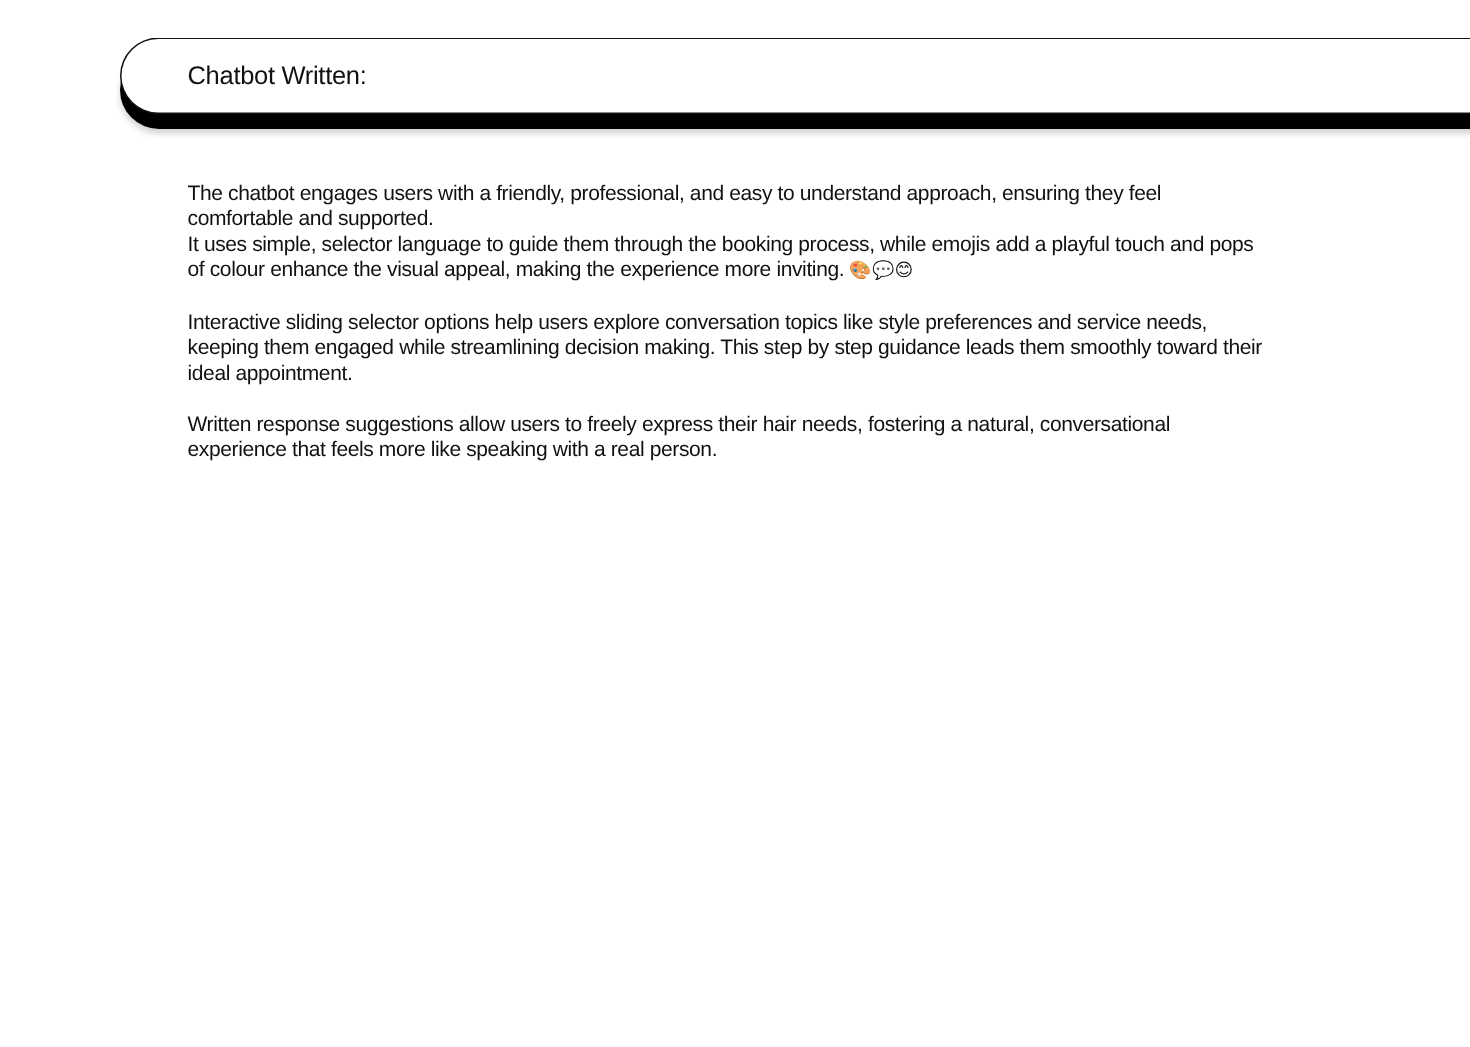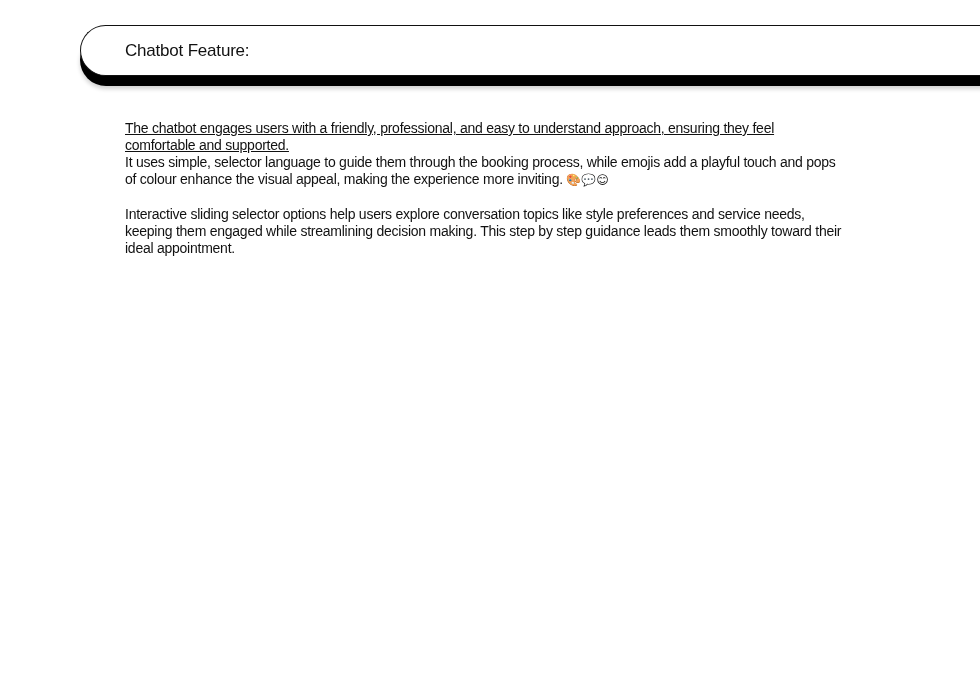--- a/index.html
+++ b/index.html
@@ -56,36 +56,38 @@
       font-size: 14px;
       line-height: 17px;
       letter-spacing: -0.25px;
       color: #111111;
     }
     .content p {
       margin: 0 0 17px 0;
     }
     .line {
       display: block;
-      text-decoration: underline;
     }
     .emoji {
       font-size: 12px;
       letter-spacing: 0;
     }
   </style>
 </head>
 <body>
 
 <div class="header-shadow"></div>
 <div class="header-pill"></div>
-<h1 class="header-title">Chatbot Feature:</h1>
+<h1 class="header-title">Chatbot Written:</h1>
 
 <div class="content">
   <p>
     <span class="line">The chatbot engages users with a friendly, professional, and easy to understand approach, ensuring they feel comfortable and supported.</span>
     <span>It uses simple, selector language to guide them through the booking process, while emojis add a playful touch and pops of colour enhance the visual appeal, making the experience more inviting. </span>
     <span class="emoji">🎨</span><span class="emoji">💬</span><span class="emoji">😊</span>
   </p>
   <p>
     <span>Interactive sliding selector options help users explore conversation topics like style preferences and service needs, keeping them engaged while streamlining decision making. This step by step guidance leads them smoothly toward their ideal appointment.</span>
   </p>
+  <p>
+    <span>Written response suggestions allow users to freely express their hair needs, fostering a natural, conversational experience that feels more like speaking with a real person.</span>
+  </p>
 </div>
 
 </body></html>

